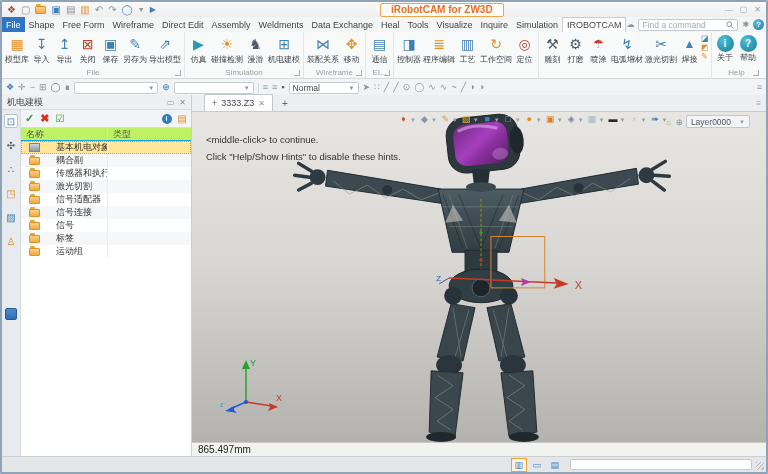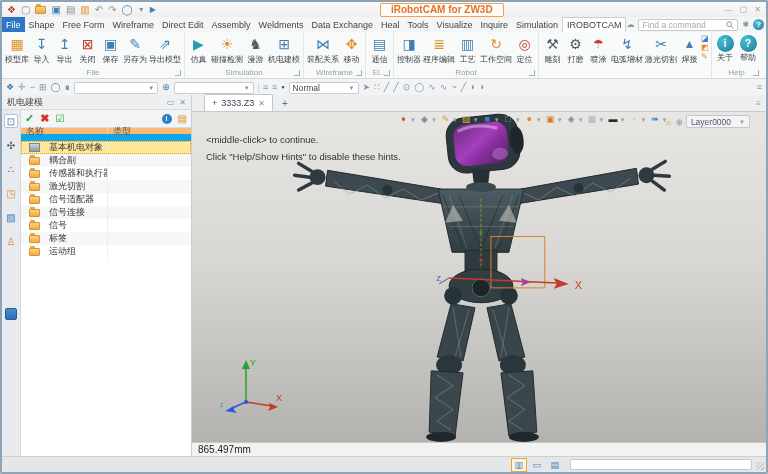--- a/index.html
+++ b/index.html
@@ -57,27 +57,27 @@
 .sicon{width:14px;height:14px;font-size:10px;display:flex;align-items:center;justify-content:center}
 .sicon.active{background:#fff;border:1px solid #b8c2cc;border-radius:2px}
 .squareblue{width:12px;height:12px;background:linear-gradient(#4d8cd0,#2d6fb4);border:1px solid #235a94;border-radius:2px;margin-top:50px}
 .tree{flex:1;display:flex;flex-direction:column;font-size:9px;color:#333;min-width:0;background:#fff}
 .ttools{height:18px;background:#f3f4f5;border-bottom:1px solid #dadddf;display:flex;align-items:center;padding:0 4px;gap:6px}
 .tck{color:#2ba12b;font-weight:bold;font-size:11px}
 .txx{color:#d23227;font-weight:bold;font-size:11px}
 .tbx{color:#2ba12b;font-size:10px}
 .tinfo{margin-left:auto;width:10px;height:10px;border-radius:50%;background:#2d7fc1;color:#fff;font-size:7px;font-weight:bold;text-align:center;line-height:10px}
 .tbook{color:#e0912e;font-size:10px}
-.thead{height:13px;display:flex;background:#fdba74;border-bottom:7px solid #0ea5e9}
+.thead{height:13px;display:flex;background:#bef264;border-bottom:1px solid #0ea5e9}
 .thc{padding:0 5px;display:flex;align-items:center;color:#555}
 .thc.name{width:87px;border-right:1px solid #d8dadc}
 .trow{height:13px;display:flex;align-items:center;flex:none}
 .trow:nth-child(even){background:#f6f7f8}
 .trow.sel{background:#ffe699;outline:1px dotted #d9a420;outline-offset:-1px}
-.nc{width:87px;display:flex;align-items:center;gap:9px;padding-left:8px;border-right:1px solid #eceeee;height:100%;overflow:hidden;white-space:nowrap}
+.nc{width:87px;display:flex;align-items:center;gap:16px;padding-left:8px;border-right:1px solid #eceeee;height:100%;overflow:hidden;white-space:nowrap}
 .tc{flex:1;height:100%}
 .objicon{width:11px;height:9px;background:linear-gradient(#cfd6da,#8d999f);border:1px solid #7b878d;flex:none}
 
 
 .vport{position:absolute;left:190px;top:93px;right:0;bottom:16px;display:flex;flex-direction:column}
 .tabbar{height:17px;background:#eceef0;border-bottom:1px solid #c6cbd0;display:flex;align-items:flex-end;padding-left:12px;font-size:9px;color:#445}
 .dtab{height:17px;background:#fff;border:1px solid #bfc6cc;border-bottom:none;display:flex;align-items:center;gap:4px;padding:0 7px;border-radius:2px 2px 0 0}
 .dtab .x{color:#8b949c;font-size:8px}
 .newtab{padding:0 9px;color:#667;font-size:10px;align-self:center}
 .tbright{margin-left:auto;color:#98a0a8;font-size:8px;padding:0 5px;align-self:center}
@@ -265,24 +265,20 @@
           </div>
         <div class="ritem">
             <div class="ic c-orange">↻</div>
             <div class="rlabel">工作空间</div>
           </div>
         <div class="ritem">
             <div class="ic c-red">◎</div>
             <div class="rlabel">定位</div>
           </div>
       </div>
-      <div class="rfoot">
-          <span>Robot</span>
-          <span class="launcher"></span>
-        </div>
     </div>
     <div class="rgroup">
       <div class="ritems">
         <div class="ritem">
             <div class="ic c-dark">⚒</div>
             <div class="rlabel">雕刻</div>
           </div>
         <div class="ritem">
             <div class="ic c-dark">⚙</div>
             <div class="rlabel">打磨</div>

